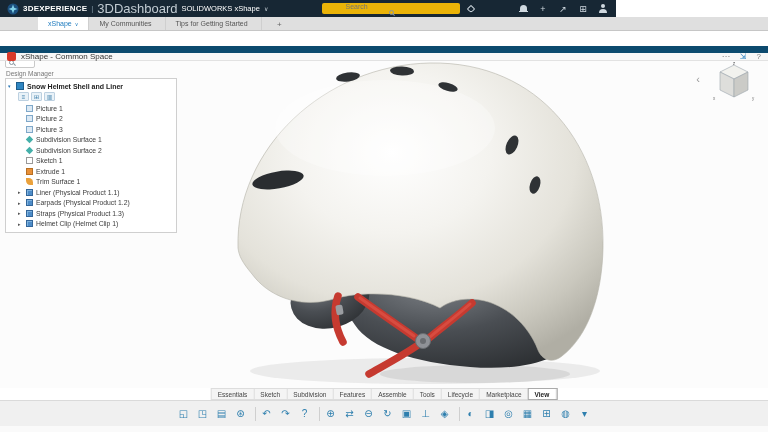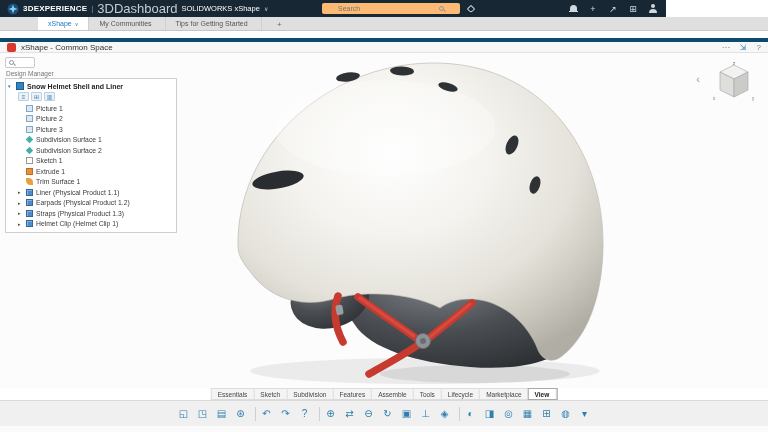--- a/index.html
+++ b/index.html
@@ -1,28 +1,28 @@
 <!DOCTYPE html>
 <html><head>
 <meta charset="utf-8">
 <style>
   * { box-sizing:border-box; margin:0; padding:0; }
   html,body { width:768px; height:432px; overflow:hidden; }
   body { position:relative; font-family:"Liberation Sans","DejaVu Sans",sans-serif; background:#fff; }
 
   
-  .topbar { position:absolute; left:0; top:0; width:666px; height:17px; background:#172734;
+  .topbar { position:absolute; left:0; top:0; width:616px; height:17px; background:#172734;
             display:flex; align-items:center; padding:0 7px; gap:4px; z-index:30; }
   .brand { color:#fff; font-size:8px; font-weight:bold; letter-spacing:.2px; }
   .tb-div { color:#7f93a0; font-size:8px; }
   .tb-dash { color:#c2ccd3; font-size:13px; }
   .tb-app { color:#fff; font-size:7.5px; font-weight:normal; }
   .tb-caret { color:#c2ccd3; font-size:6px; }
-  .searchwrap { position:absolute; left:322px; top:3px; width:138px; height:11px; background:#fdba74;
-                border-radius:2px; display:flex; align-items:center; padding:0 16px; }
+  .searchwrap { position:absolute; left:322px; top:3px; width:138px; height:11px; background:#eab308;
+                border-radius:2px; display:flex; align-items:center; padding:0 4px;flex-direction:column; }
   .searchwrap input { flex:1; border:none; outline:none; font-size:7px; color:#444; background:transparent;
                       height:100%; font-family:inherit; }
   .mag { width:5px; height:5px; border:1px solid #8a97a0; border-radius:50%; position:relative; flex:none; }
   .mag::after { content:""; position:absolute; width:3px; height:1px; background:#8a97a0;
                 transform:rotate(45deg); right:-2.5px; bottom:-.5px; }
   .tagbtn { position:absolute; left:466px; top:4px; width:10px; height:10px;
             display:flex; align-items:center; justify-content:center; }
   .tagshape { width:6px; height:6px; border:1px solid #cfd8df; border-radius:1px 1px 50% 1px; transform:rotate(45deg); }
   .tb-right { margin-left:auto; display:flex; gap:8px; align-items:center; }
   .ticon { position:relative; width:12px; height:12px; display:flex; align-items:center; justify-content:center;
@@ -38,22 +38,22 @@
   
   .tabbar { position:absolute; top:17px; left:0; width:768px; height:14px; background:#dfdfdf;
             border-bottom:1px solid #c6c6c6; display:flex; align-items:stretch; padding-left:38px; z-index:29; }
   .btab { display:flex; align-items:center; gap:3px; padding:0 10px; font-size:7px; color:#555;
           border-right:1px solid #cfcfcf; cursor:pointer; white-space:nowrap; }
   .btab.active { background:#fff; color:#1e7bbf; }
   .tabcaret { font-size:5px; }
   .newtab { display:flex; align-items:center; padding:0 9px; color:#666; font-size:8px; cursor:pointer; }
 
   
-  .appheader { position:absolute; top:38px; left:0; width:768px; height:15px; background:#f7f7f7;
-               border-top:4px solid #0c4a6e; border-bottom:1px solid #e2e2e2;
+  .appheader { position:absolute; top:46px; left:0; width:768px; height:15px; background:#f7f7f7;
+               border-top:7px solid #0c4a6e; border-bottom:1px solid #e2e2e2;
                display:flex; align-items:center; padding:0 7px; gap:5px; z-index:28; }
   .applogo { width:9px; height:9px; background:#d93a2b; border-radius:2px; flex:none; }
   .apptitle { font-size:8px; color:#333; }
   .ah-right { margin-left:auto; display:flex; gap:10px; align-items:center; }
   .ah-ic { font-size:8px; color:#777; cursor:pointer; }
   .ah-ic.blue { color:#1e7bbf; }
 
   
   .viewport { position:absolute; top:53px; left:0; width:768px; height:335px; background:#fcfcfc; }
   .helmet { position:absolute; left:190px; top:0; z-index:1; }

